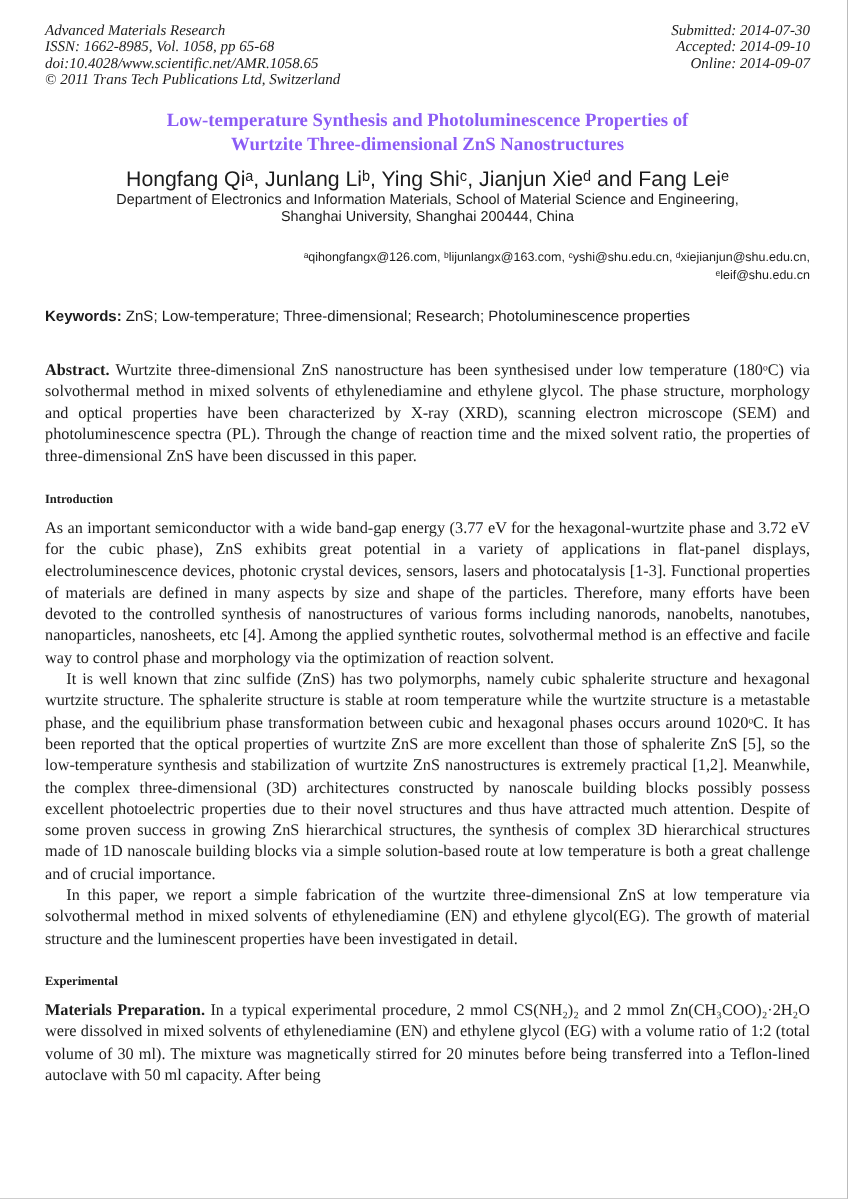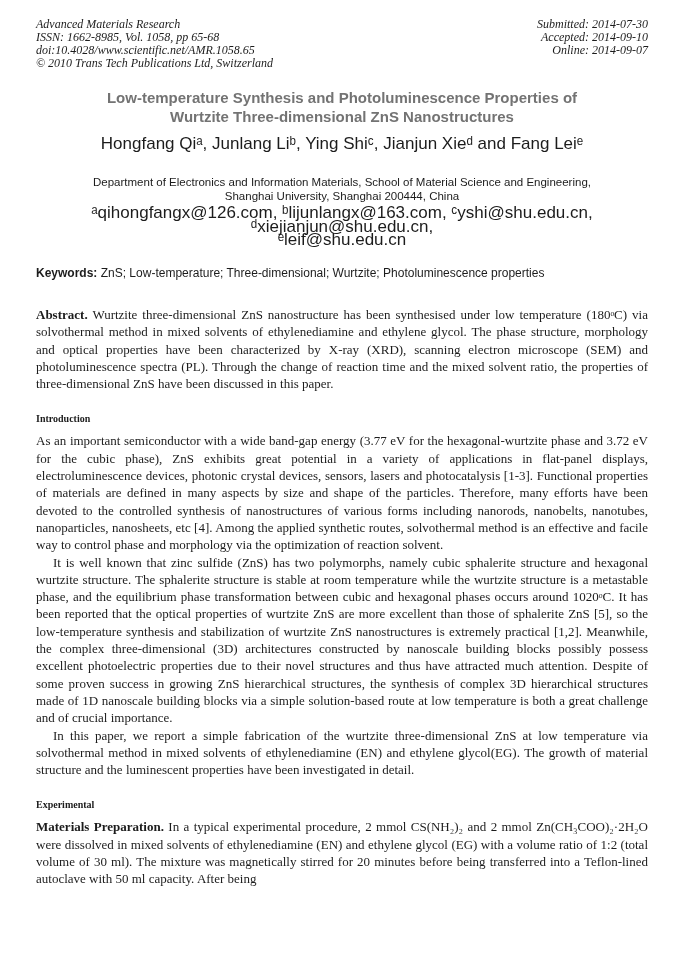--- a/index.html
+++ b/index.html
@@ -24,45 +24,45 @@
     font-style: italic;
     font-size: 12px;
     line-height: 13px;
   }
   .hdr-left  { text-align: left; }
   .hdr-right { text-align: right; }
   
   .title {
     margin-top: 18px;
     text-align: center;
-    font-family: Liberation Sans, sans-serif;
+    font-family: Liberation Serif, serif;
     font-weight: bold;
     font-size: 15px;
     line-height: 19px;
-    color: #737373;
+    color: #8b5cf6;
   }
   .authors {
     margin-top: 9px;
     text-align: center;
     font-family: "Liberation Sans", "DejaVu Sans", sans-serif;
     font-size: 17px;
     line-height: 17px;
   }
   .affiliation {
-    margin-top: 24px;
+    margin-top: 2px;
     text-align: center;
     font-family: "Liberation Sans", "DejaVu Sans", sans-serif;
     font-size: 11.5px;
     line-height: 13.5px;
   }
   .emails {
-    margin-top: 3px;
-    text-align: center;
+    margin-top: 19px;
+    text-align: right;
     font-family: "Liberation Sans", "DejaVu Sans", sans-serif;
-    font-size: 17px;
+    font-size: 10px;
     line-height: 13.5px;
   }
   
   .keywords {
     margin-top: 19px;
     font-family: "Liberation Sans", "DejaVu Sans", sans-serif;
     font-size: 12px;
     line-height: 14.5px;
   }
   .keywords .lead { font-weight: bold; }
@@ -89,21 +89,21 @@
 </head>
 <body>
 
 <div class="page">
 
   <div class="hdr">
     <div class="hdr-left">
       <div>Advanced Materials Research</div>
       <div>ISSN: 1662-8985, Vol. 1058, pp 65-68</div>
       <div>doi:10.4028/www.scientific.net/AMR.1058.65</div>
-      <div>© 2010 Trans Tech Publications Ltd, Switzerland</div>
+      <div>© 2011 Trans Tech Publications Ltd, Switzerland</div>
     </div>
     <div class="hdr-right">
       <div>Submitted: 2014-07-30</div>
       <div>Accepted: 2014-09-10</div>
       <div>Online: 2014-09-07</div>
     </div>
   </div>
 
   <div class="title">
     <div>Low-temperature Synthesis and Photoluminescence Properties of</div>
@@ -115,21 +115,21 @@
   <div class="affiliation">
     <div>Department of Electronics and Information Materials, School of Material Science and Engineering,</div>
     <div>Shanghai University, Shanghai 200444, China</div>
   </div>
 
   <div class="emails">
     <div>ᵃqihongfangx@126.com, ᵇlijunlangx@163.com, ᶜyshi@shu.edu.cn, ᵈxiejianjun@shu.edu.cn,</div>
     <div>ᵉleif@shu.edu.cn</div>
   </div>
 
-  <p class="keywords"><span class="lead">Keywords:</span><span> ZnS; Low-temperature; Three-dimensional; Wurtzite; Photoluminescence properties</span></p>
+  <p class="keywords"><span class="lead">Keywords:</span><span> ZnS; Low-temperature; Three-dimensional; Research; Photoluminescence properties</span></p>
 
   <p class="body-par abstract"><span class="lead">Abstract.</span><span> Wurtzite three-dimensional ZnS nanostructure has been synthesised under low temperature (180ᵒC) via solvothermal method in mixed solvents of ethylenediamine and ethylene glycol. The phase structure, morphology and optical properties have been characterized by X-ray (XRD), scanning electron microscope (SEM) and photoluminescence spectra (PL). Through the change of reaction time and the mixed solvent ratio, the properties of three-dimensional ZnS have been discussed in this paper.</span></p>
 
   <div class="sec-heading">Introduction</div>
 
   <p class="body-par">As an important semiconductor with a wide band-gap energy (3.77 eV for the hexagonal-wurtzite phase and 3.72 eV for the cubic phase), ZnS exhibits great potential in a variety of applications in flat-panel displays, electroluminescence devices, photonic crystal devices, sensors, lasers and photocatalysis [1-3]. Functional properties of materials are defined in many aspects by size and shape of the particles. Therefore, many efforts have been devoted to the controlled synthesis of nanostructures of various forms including nanorods, nanobelts, nanotubes, nanoparticles, nanosheets, etc [4]. Among the applied synthetic routes, solvothermal method is an effective and facile way to control phase and morphology via the optimization of reaction solvent.</p>
   <p class="body-par indent">It is well known that zinc sulfide (ZnS) has two polymorphs, namely cubic sphalerite structure and hexagonal wurtzite structure. The sphalerite structure is stable at room temperature while the wurtzite structure is a metastable phase, and the equilibrium phase transformation between cubic and hexagonal phases occurs around 1020ᵒC. It has been reported that the optical properties of wurtzite ZnS are more excellent than those of sphalerite ZnS [5], so the low-temperature synthesis and stabilization of wurtzite ZnS nanostructures is extremely practical [1,2]. Meanwhile, the complex three-dimensional (3D) architectures constructed by nanoscale building blocks possibly possess excellent photoelectric properties due to their novel structures and thus have attracted much attention. Despite of some proven success in growing ZnS hierarchical structures, the synthesis of complex 3D hierarchical structures made of 1D nanoscale building blocks via a simple solution-based route at low temperature is both a great challenge and of crucial importance.</p>
   <p class="body-par indent">In this paper, we report a simple fabrication of the wurtzite three-dimensional ZnS at low temperature via solvothermal method in mixed solvents of ethylenediamine (EN) and ethylene glycol(EG). The growth of material structure and the luminescent properties have been investigated in detail.</p>
 
   <div class="sec-heading">Experimental</div>

